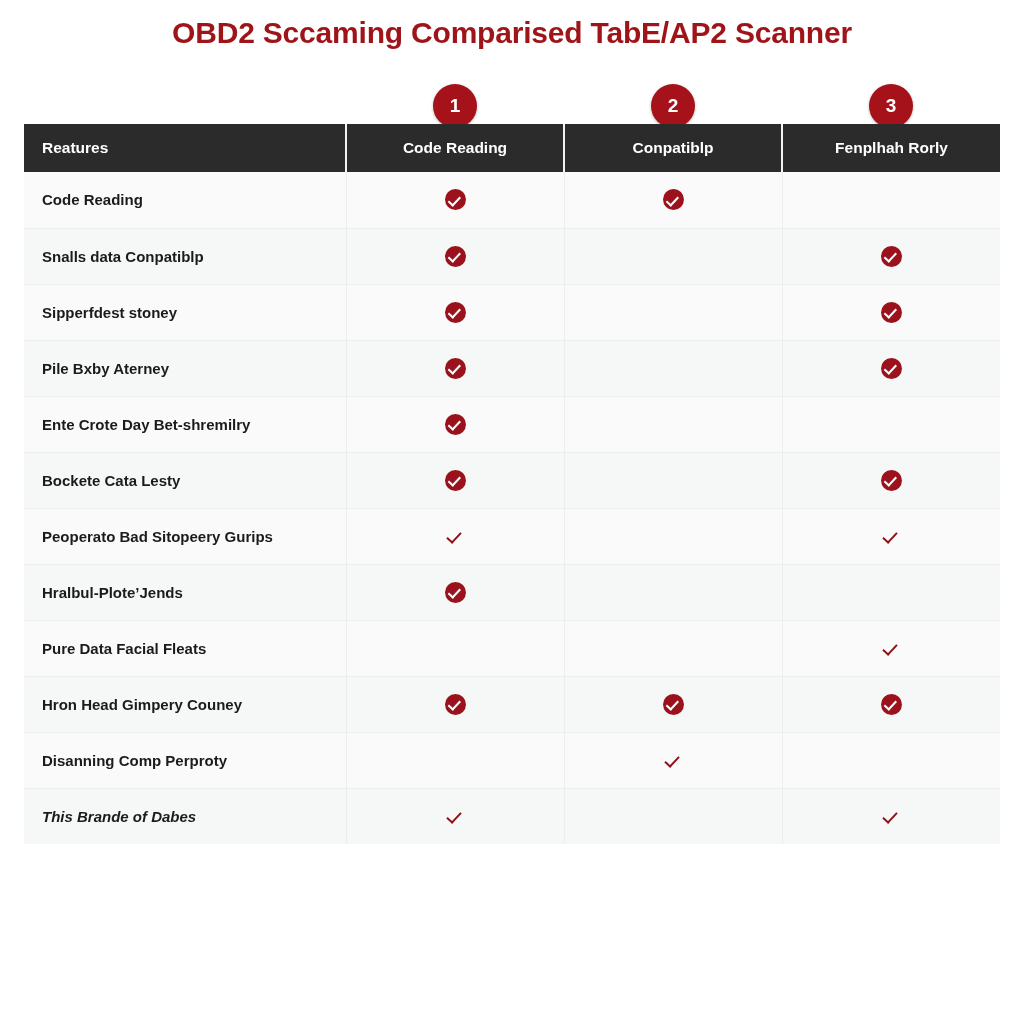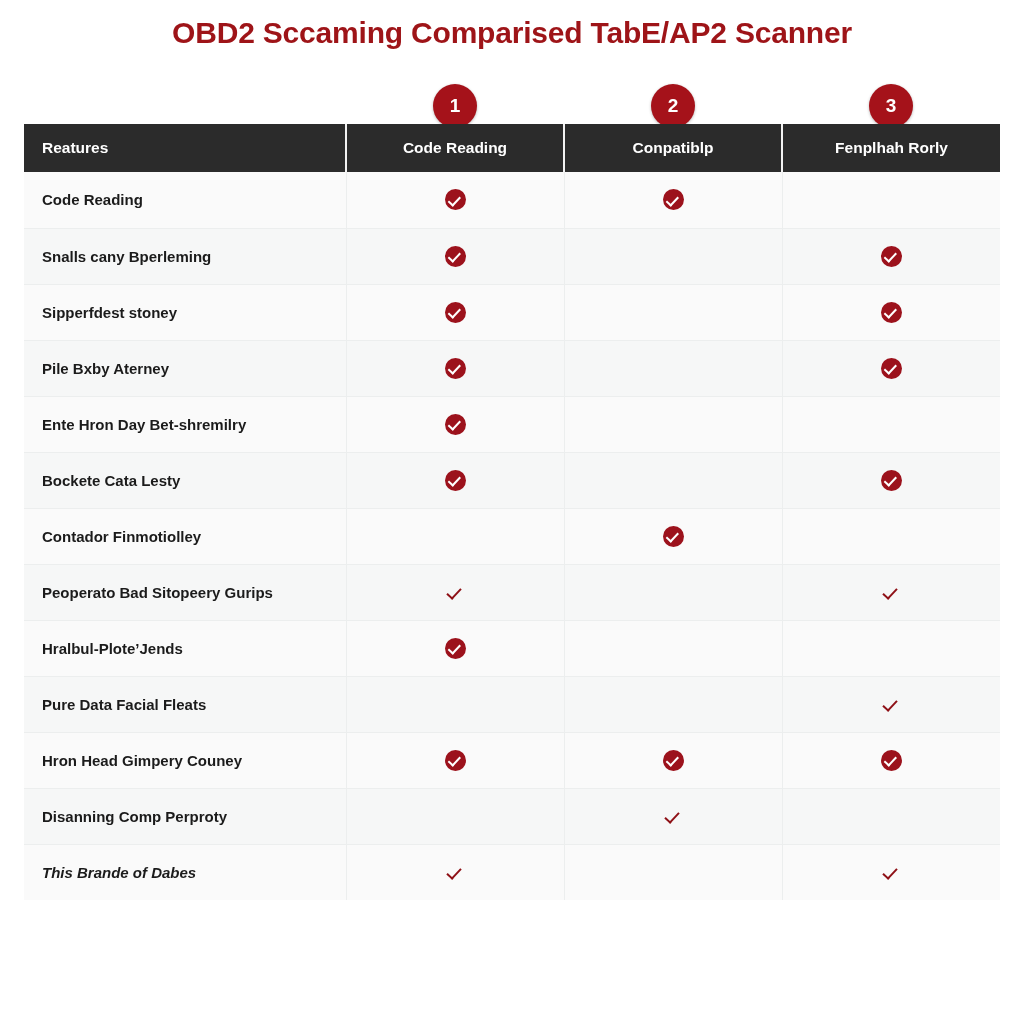--- a/index.html
+++ b/index.html
@@ -184,54 +184,48 @@
         </tr>
     </thead>
     <tbody>
         <tr>
           <td class="feature-cell">Code Reading</td>
           <td class="mark-cell"><span class="mark mark-circle"></span></td>
           <td class="mark-cell"><span class="mark mark-circle"></span></td>
           <td class="mark-cell"></td>
         </tr>
         <tr>
-          <td class="feature-cell">Snalls cany Bperleming</td>
+          <td class="feature-cell">Snalls data Conpatiblp</td>
           <td class="mark-cell"><span class="mark mark-circle"></span></td>
           <td class="mark-cell"></td>
           <td class="mark-cell"><span class="mark mark-circle"></span></td>
         </tr>
         <tr>
           <td class="feature-cell">Sipperfdest stoney</td>
           <td class="mark-cell"><span class="mark mark-circle"></span></td>
           <td class="mark-cell"></td>
           <td class="mark-cell"><span class="mark mark-circle"></span></td>
         </tr>
         <tr>
           <td class="feature-cell">Pile Bxby Aterney</td>
           <td class="mark-cell"><span class="mark mark-circle"></span></td>
           <td class="mark-cell"></td>
           <td class="mark-cell"><span class="mark mark-circle"></span></td>
         </tr>
         <tr>
-          <td class="feature-cell">Ente Hron Day Bet-shremilry</td>
+          <td class="feature-cell">Ente Crote Day Bet-shremilry</td>
           <td class="mark-cell"><span class="mark mark-circle"></span></td>
           <td class="mark-cell"></td>
           <td class="mark-cell"></td>
         </tr>
         <tr>
           <td class="feature-cell">Bockete Cata Lesty</td>
           <td class="mark-cell"><span class="mark mark-circle"></span></td>
           <td class="mark-cell"></td>
           <td class="mark-cell"><span class="mark mark-circle"></span></td>
-        </tr>
-        <tr>
-          <td class="feature-cell">Contador Finmotiolley</td>
-          <td class="mark-cell"></td>
-          <td class="mark-cell"><span class="mark mark-circle"></span></td>
-          <td class="mark-cell"></td>
         </tr>
         <tr>
           <td class="feature-cell">Peoperato Bad Sitopeery Gurips</td>
           <td class="mark-cell"><span class="mark mark-plain"></span></td>
           <td class="mark-cell"></td>
           <td class="mark-cell"><span class="mark mark-plain"></span></td>
         </tr>
         <tr>
           <td class="feature-cell">Hralbul-Plote’Jends</td>
           <td class="mark-cell"><span class="mark mark-circle"></span></td>

